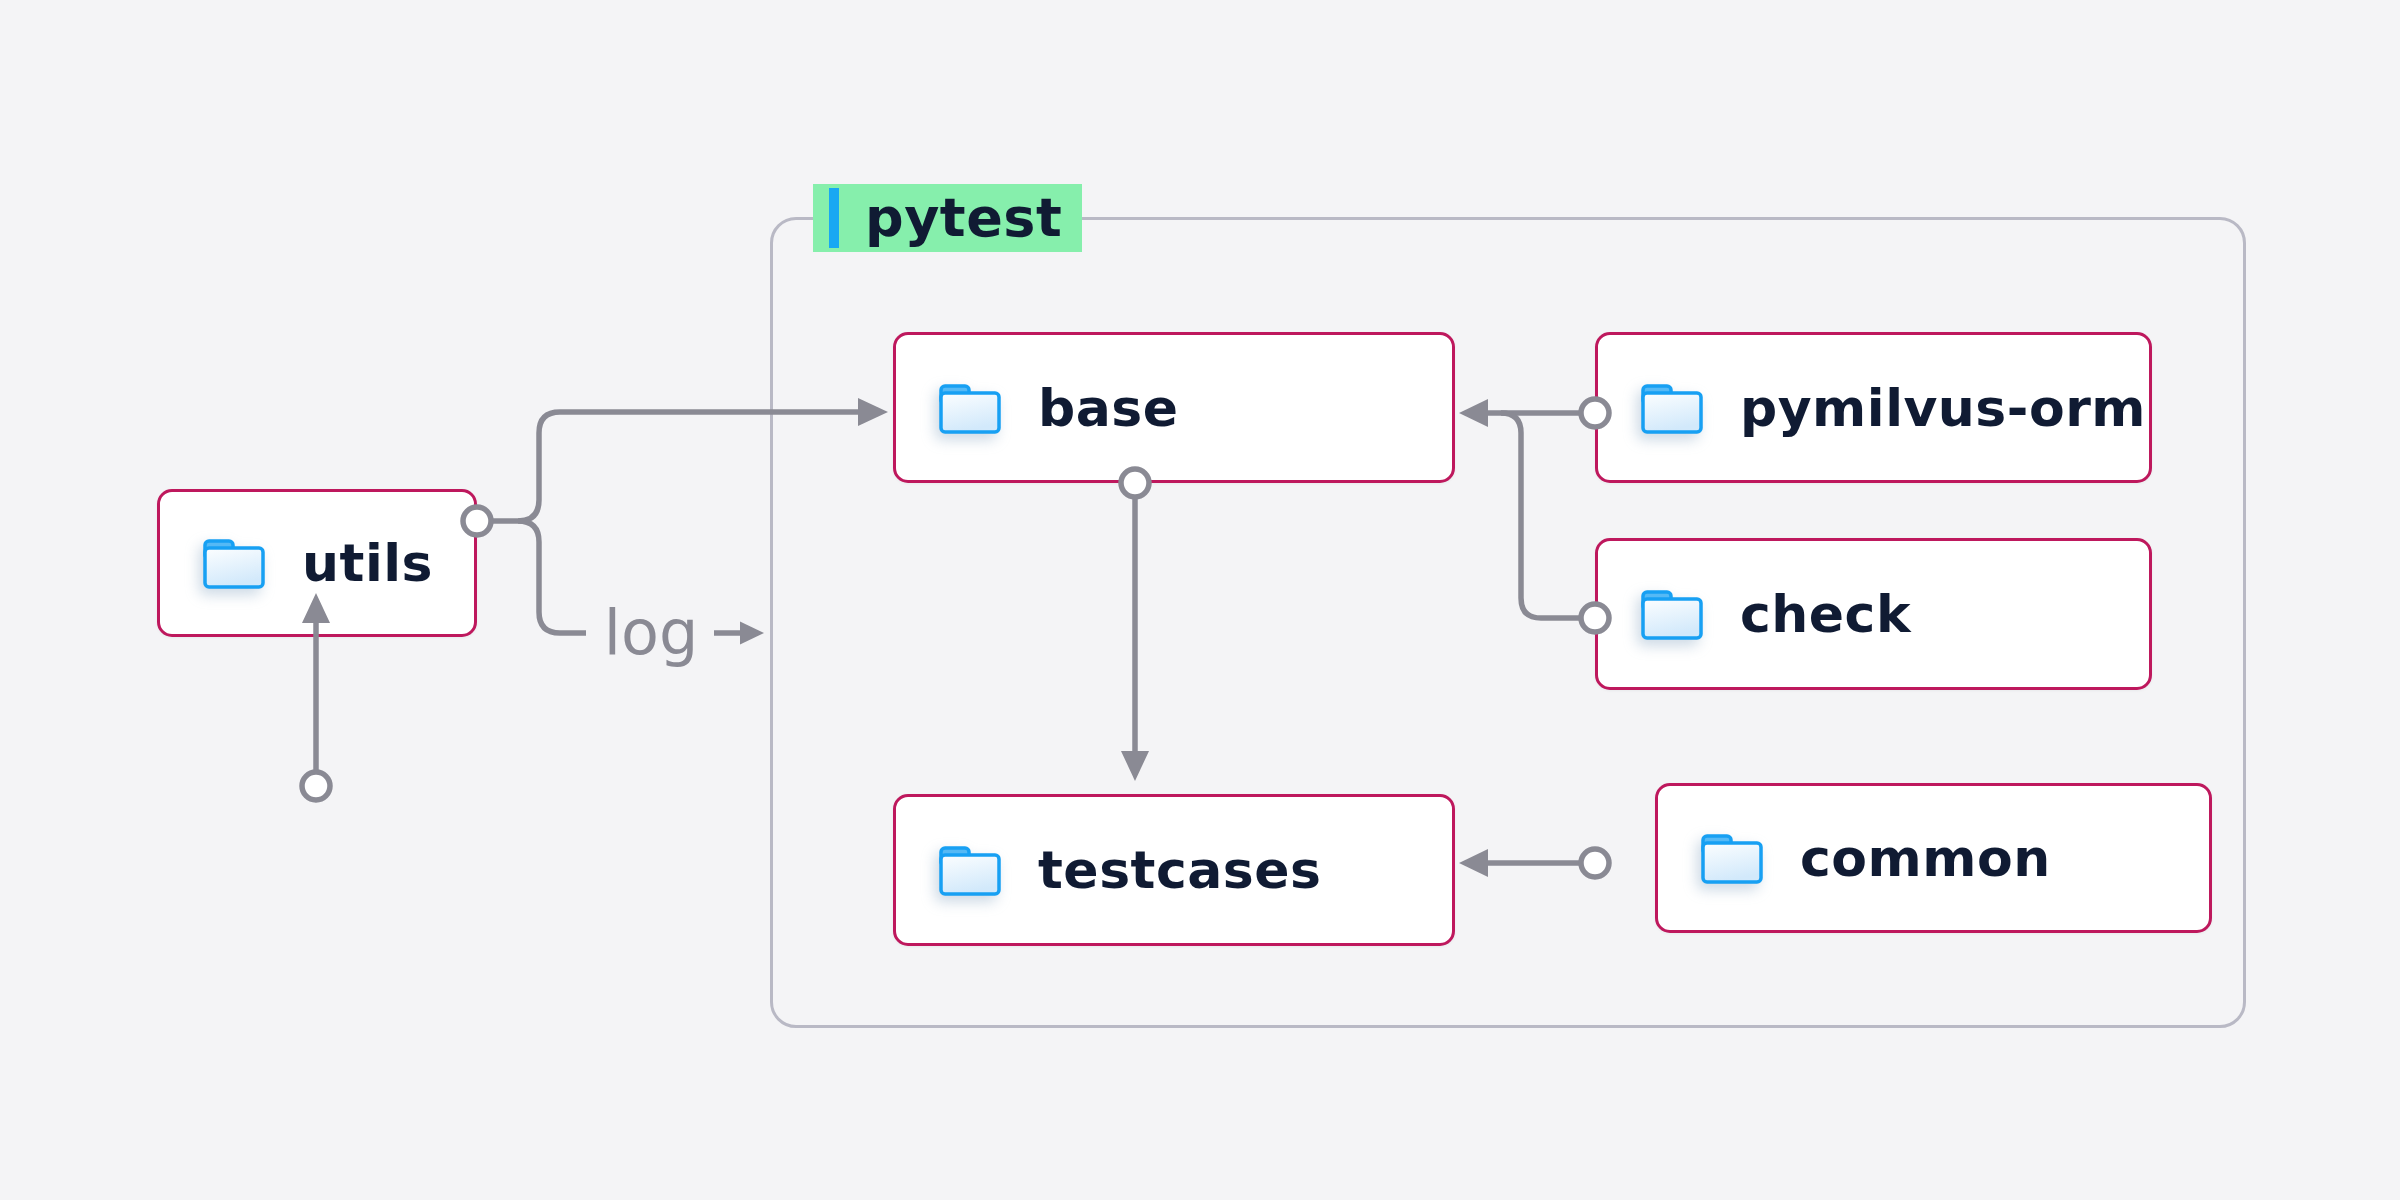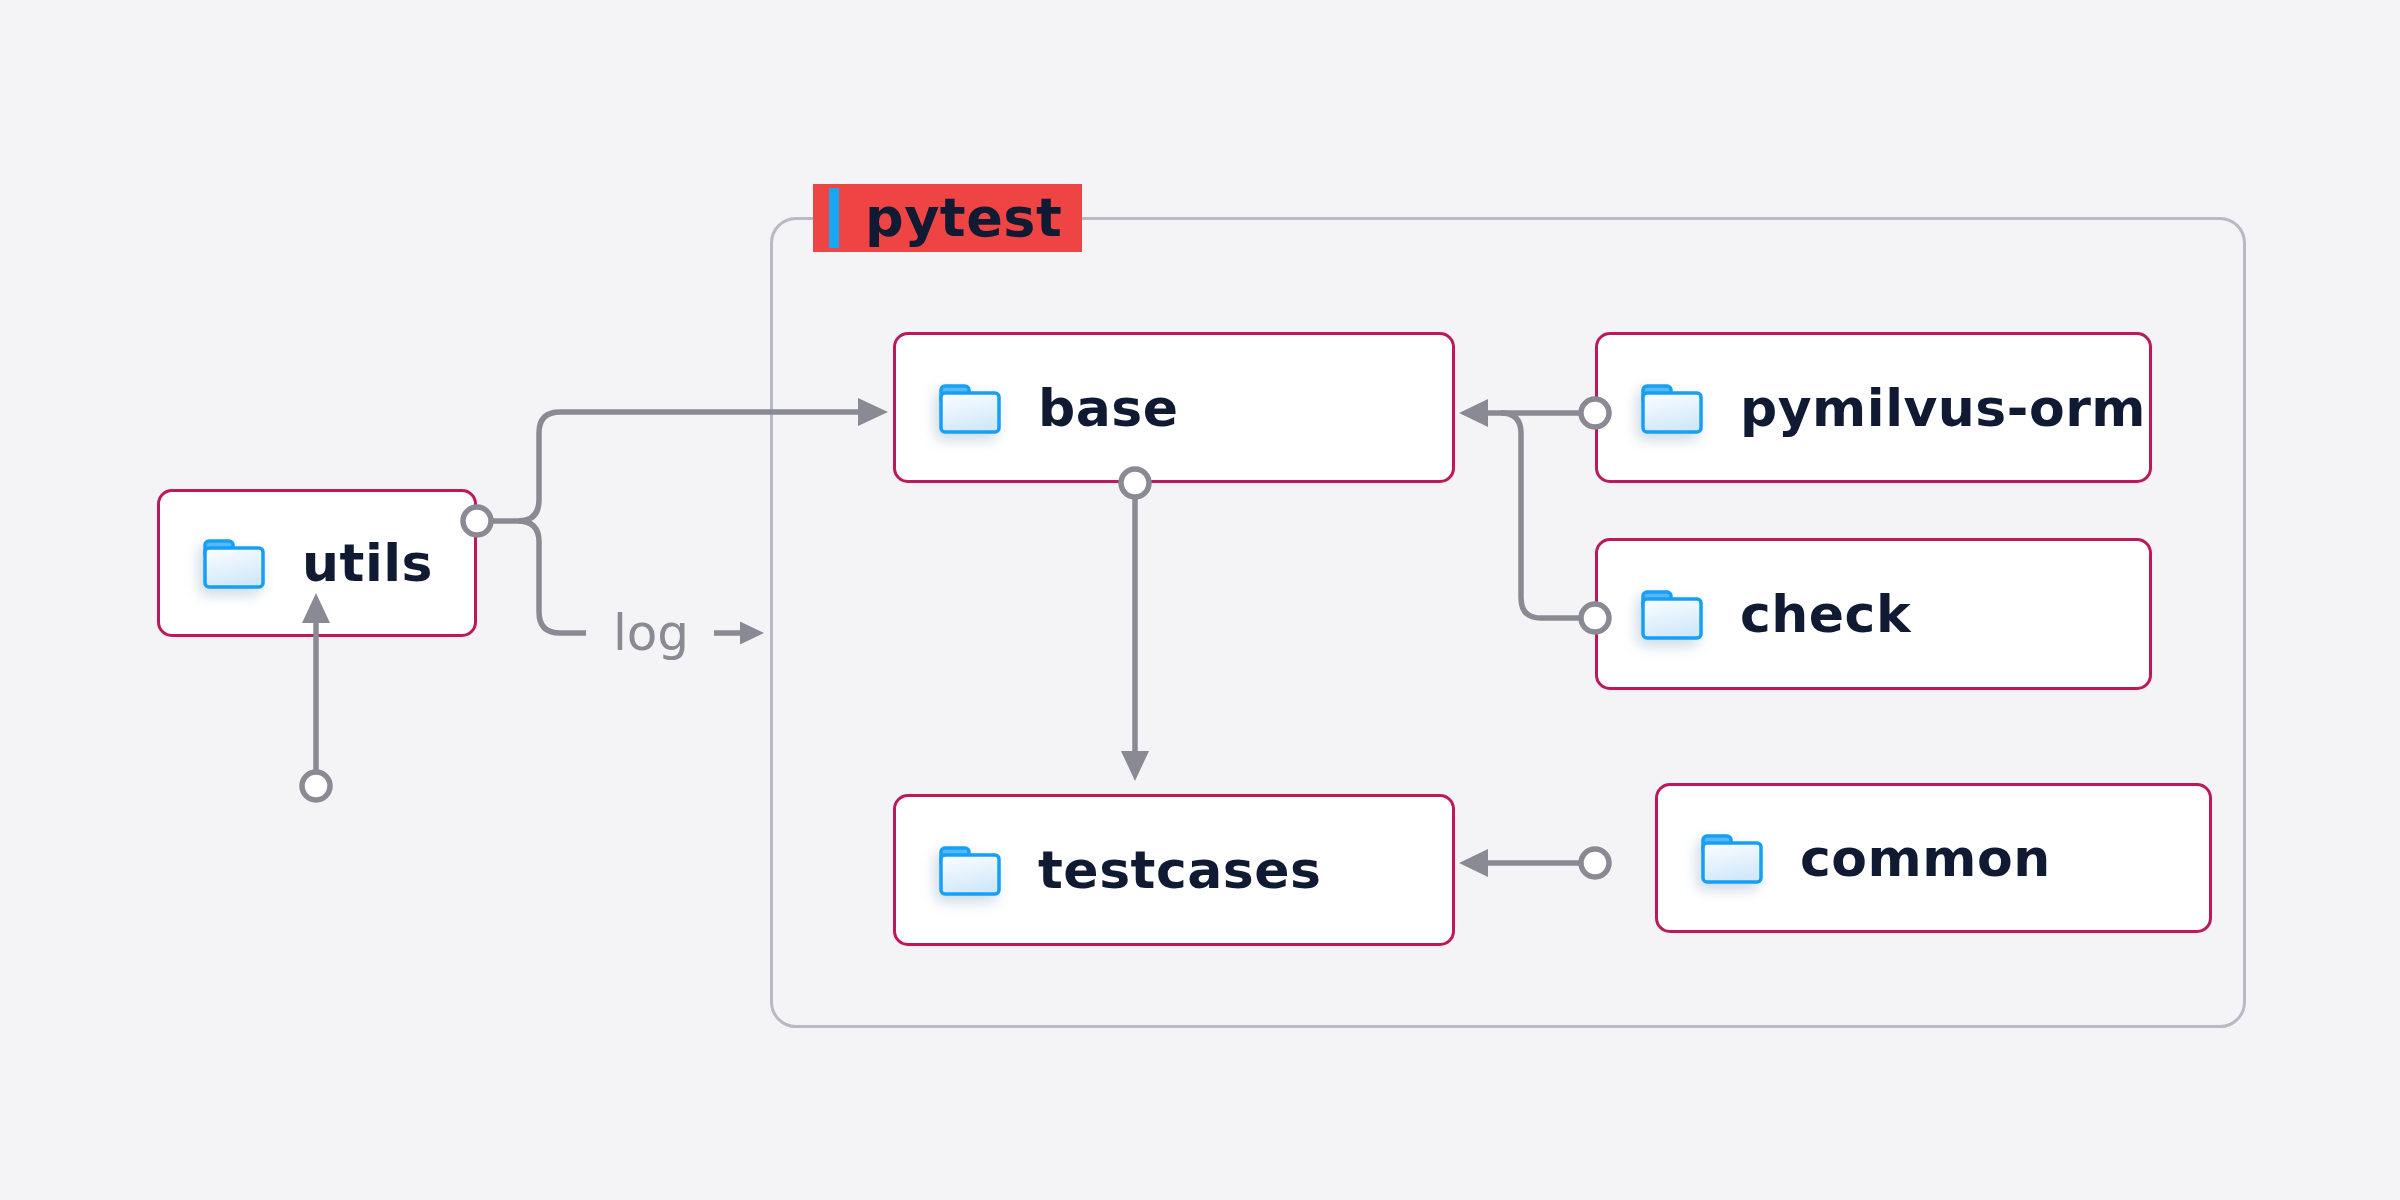--- a/index.html
+++ b/index.html
@@ -23,21 +23,21 @@
     border-radius:26px;
     box-sizing:border-box;
   }
   .group-label{
     position:absolute;
     left:40px; top:-36px;
     height:68px;
     display:flex;
     align-items:center;
     gap:26px;
-    background:#ef4444;
+    background:#86efac;
     padding:0 20px 0 16px;
   }
   .accent-bar{
     width:10px; height:60px;
     background:#18a8f3;
     flex:0 0 auto;
   }
   .group-label-text{
     font-size:54px;
     font-weight:700;
@@ -99,21 +99,21 @@
     stroke-width:5.5;
   }
   
   .log-text{
     position:absolute;
     left:592px; top:602px;
     width:118px; height:62px;
     display:flex;
     align-items:center;
     justify-content:center;
-    font-size:50px;
+    font-size:62px;
     font-weight:500;
     color:#8a8a94;
     line-height:1;
   }
 </style>
 </head>
 <body>
 
 <div class="stage">
 

